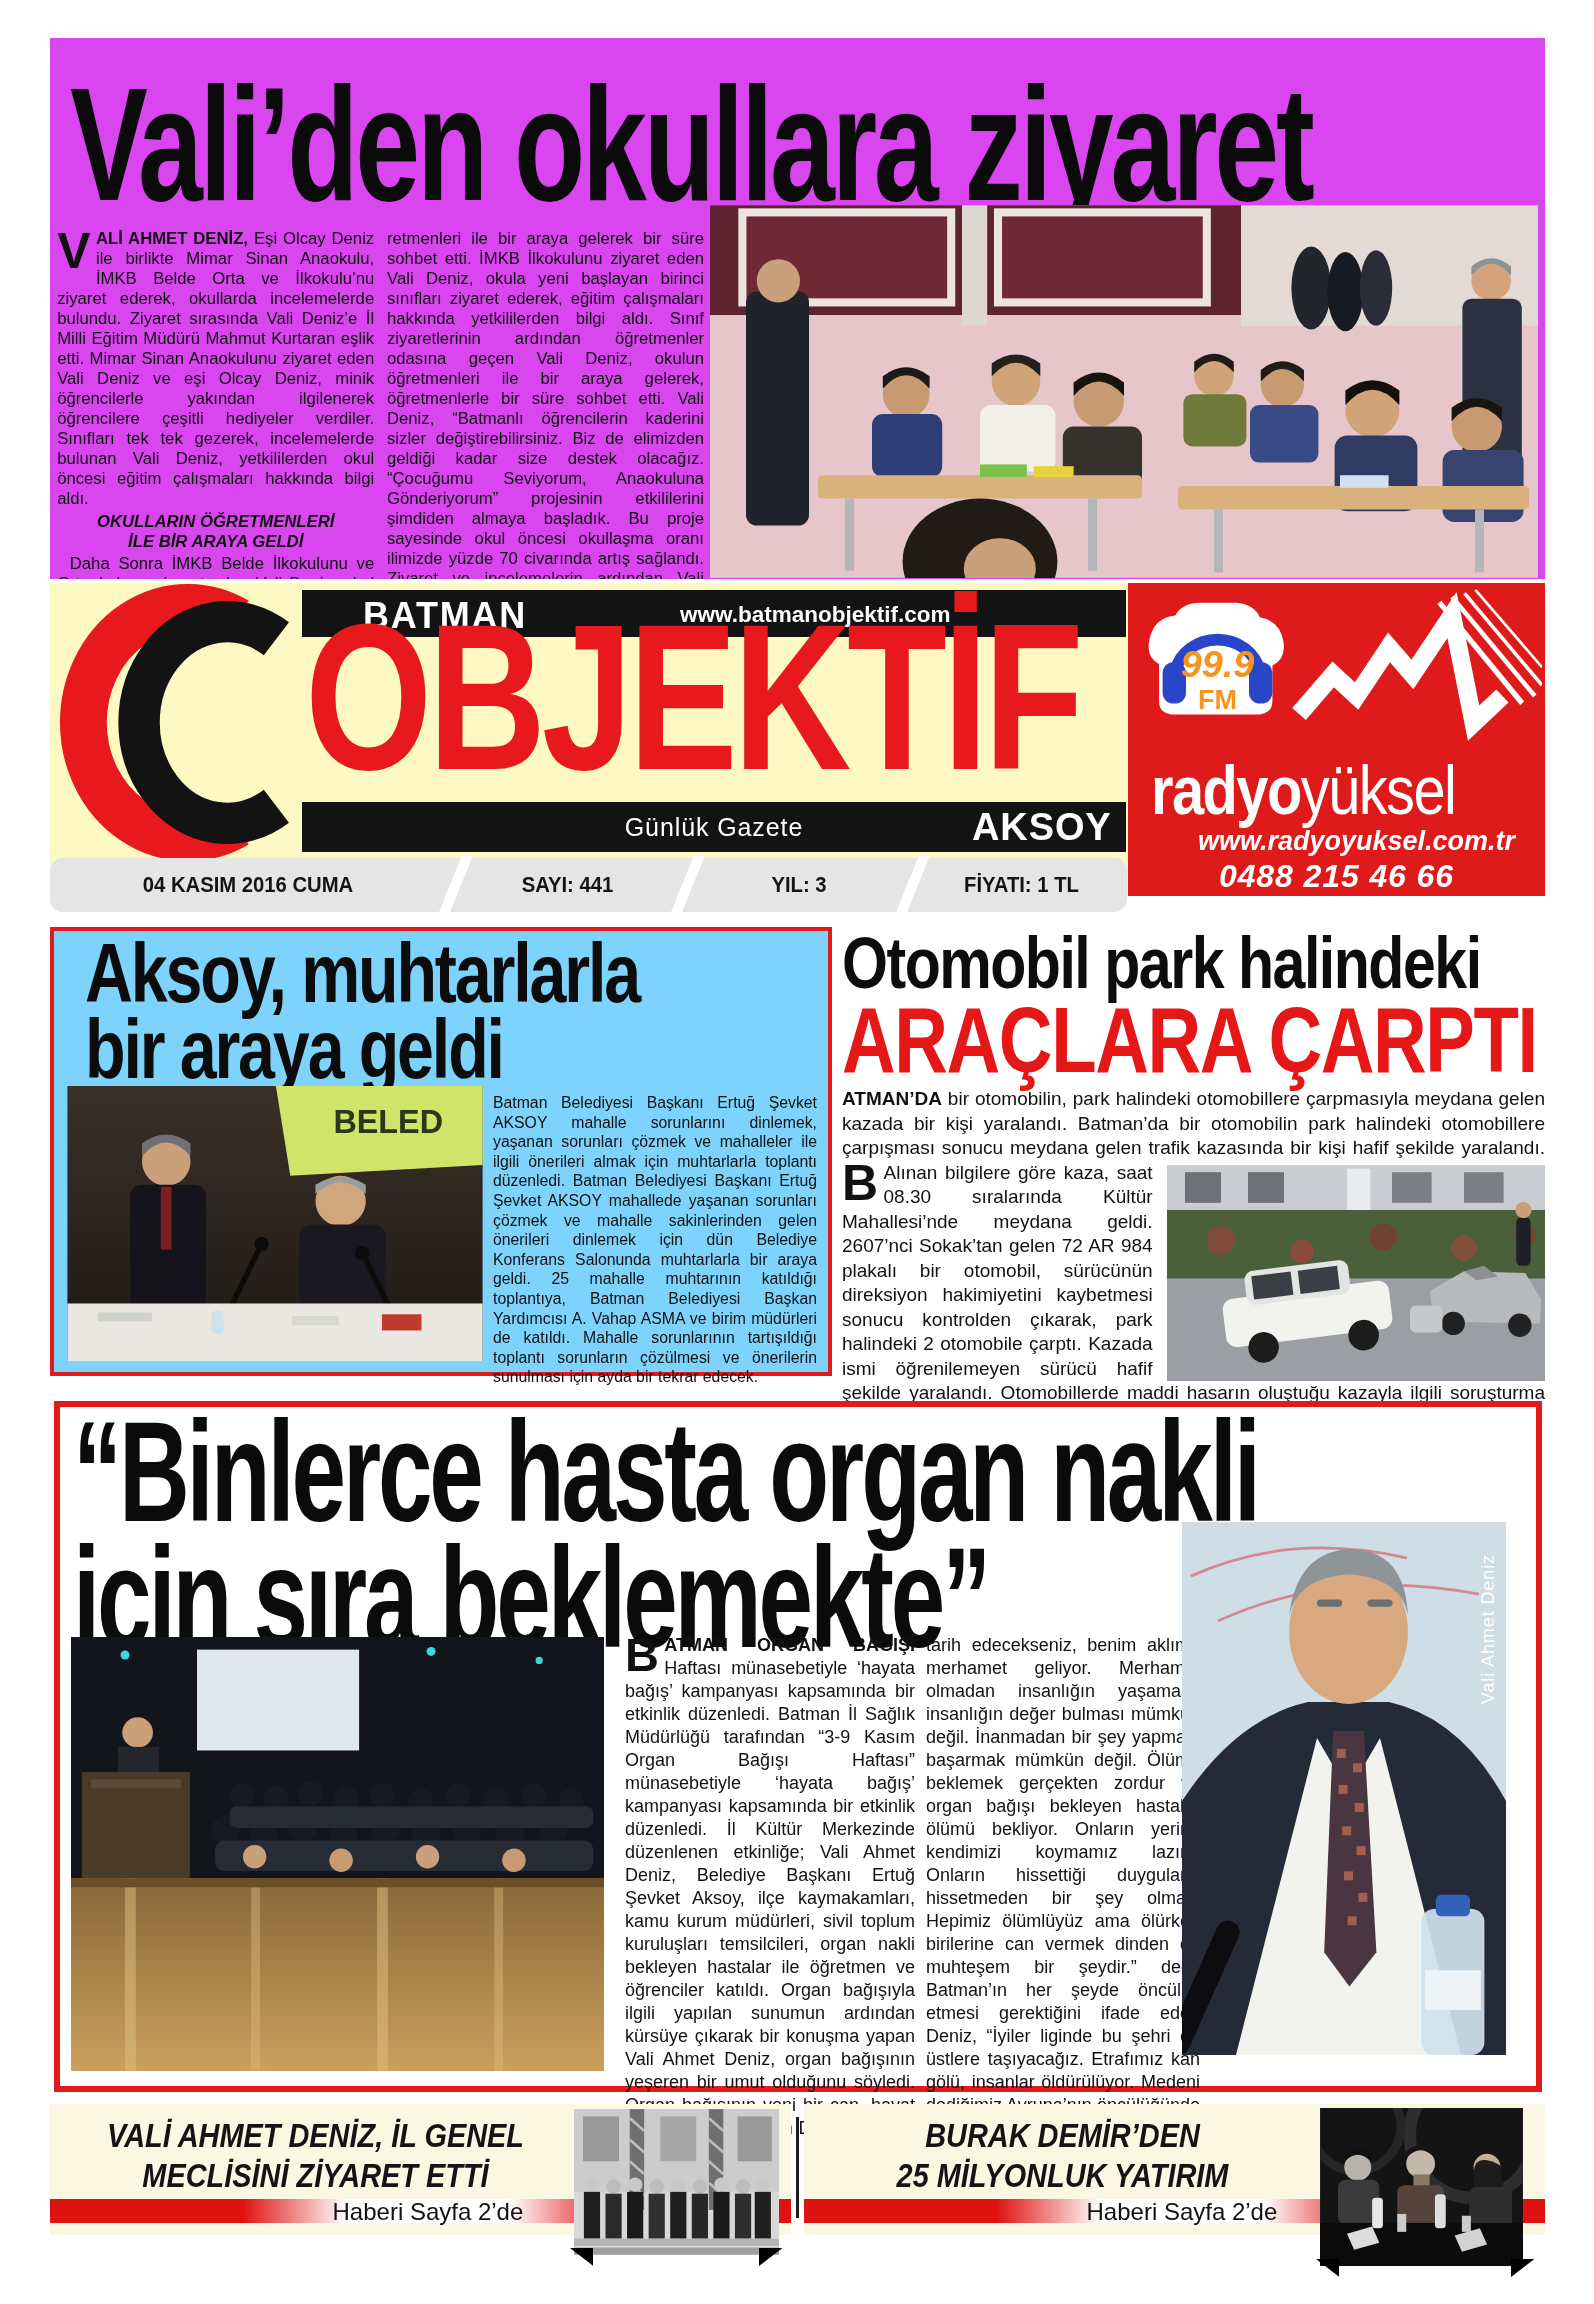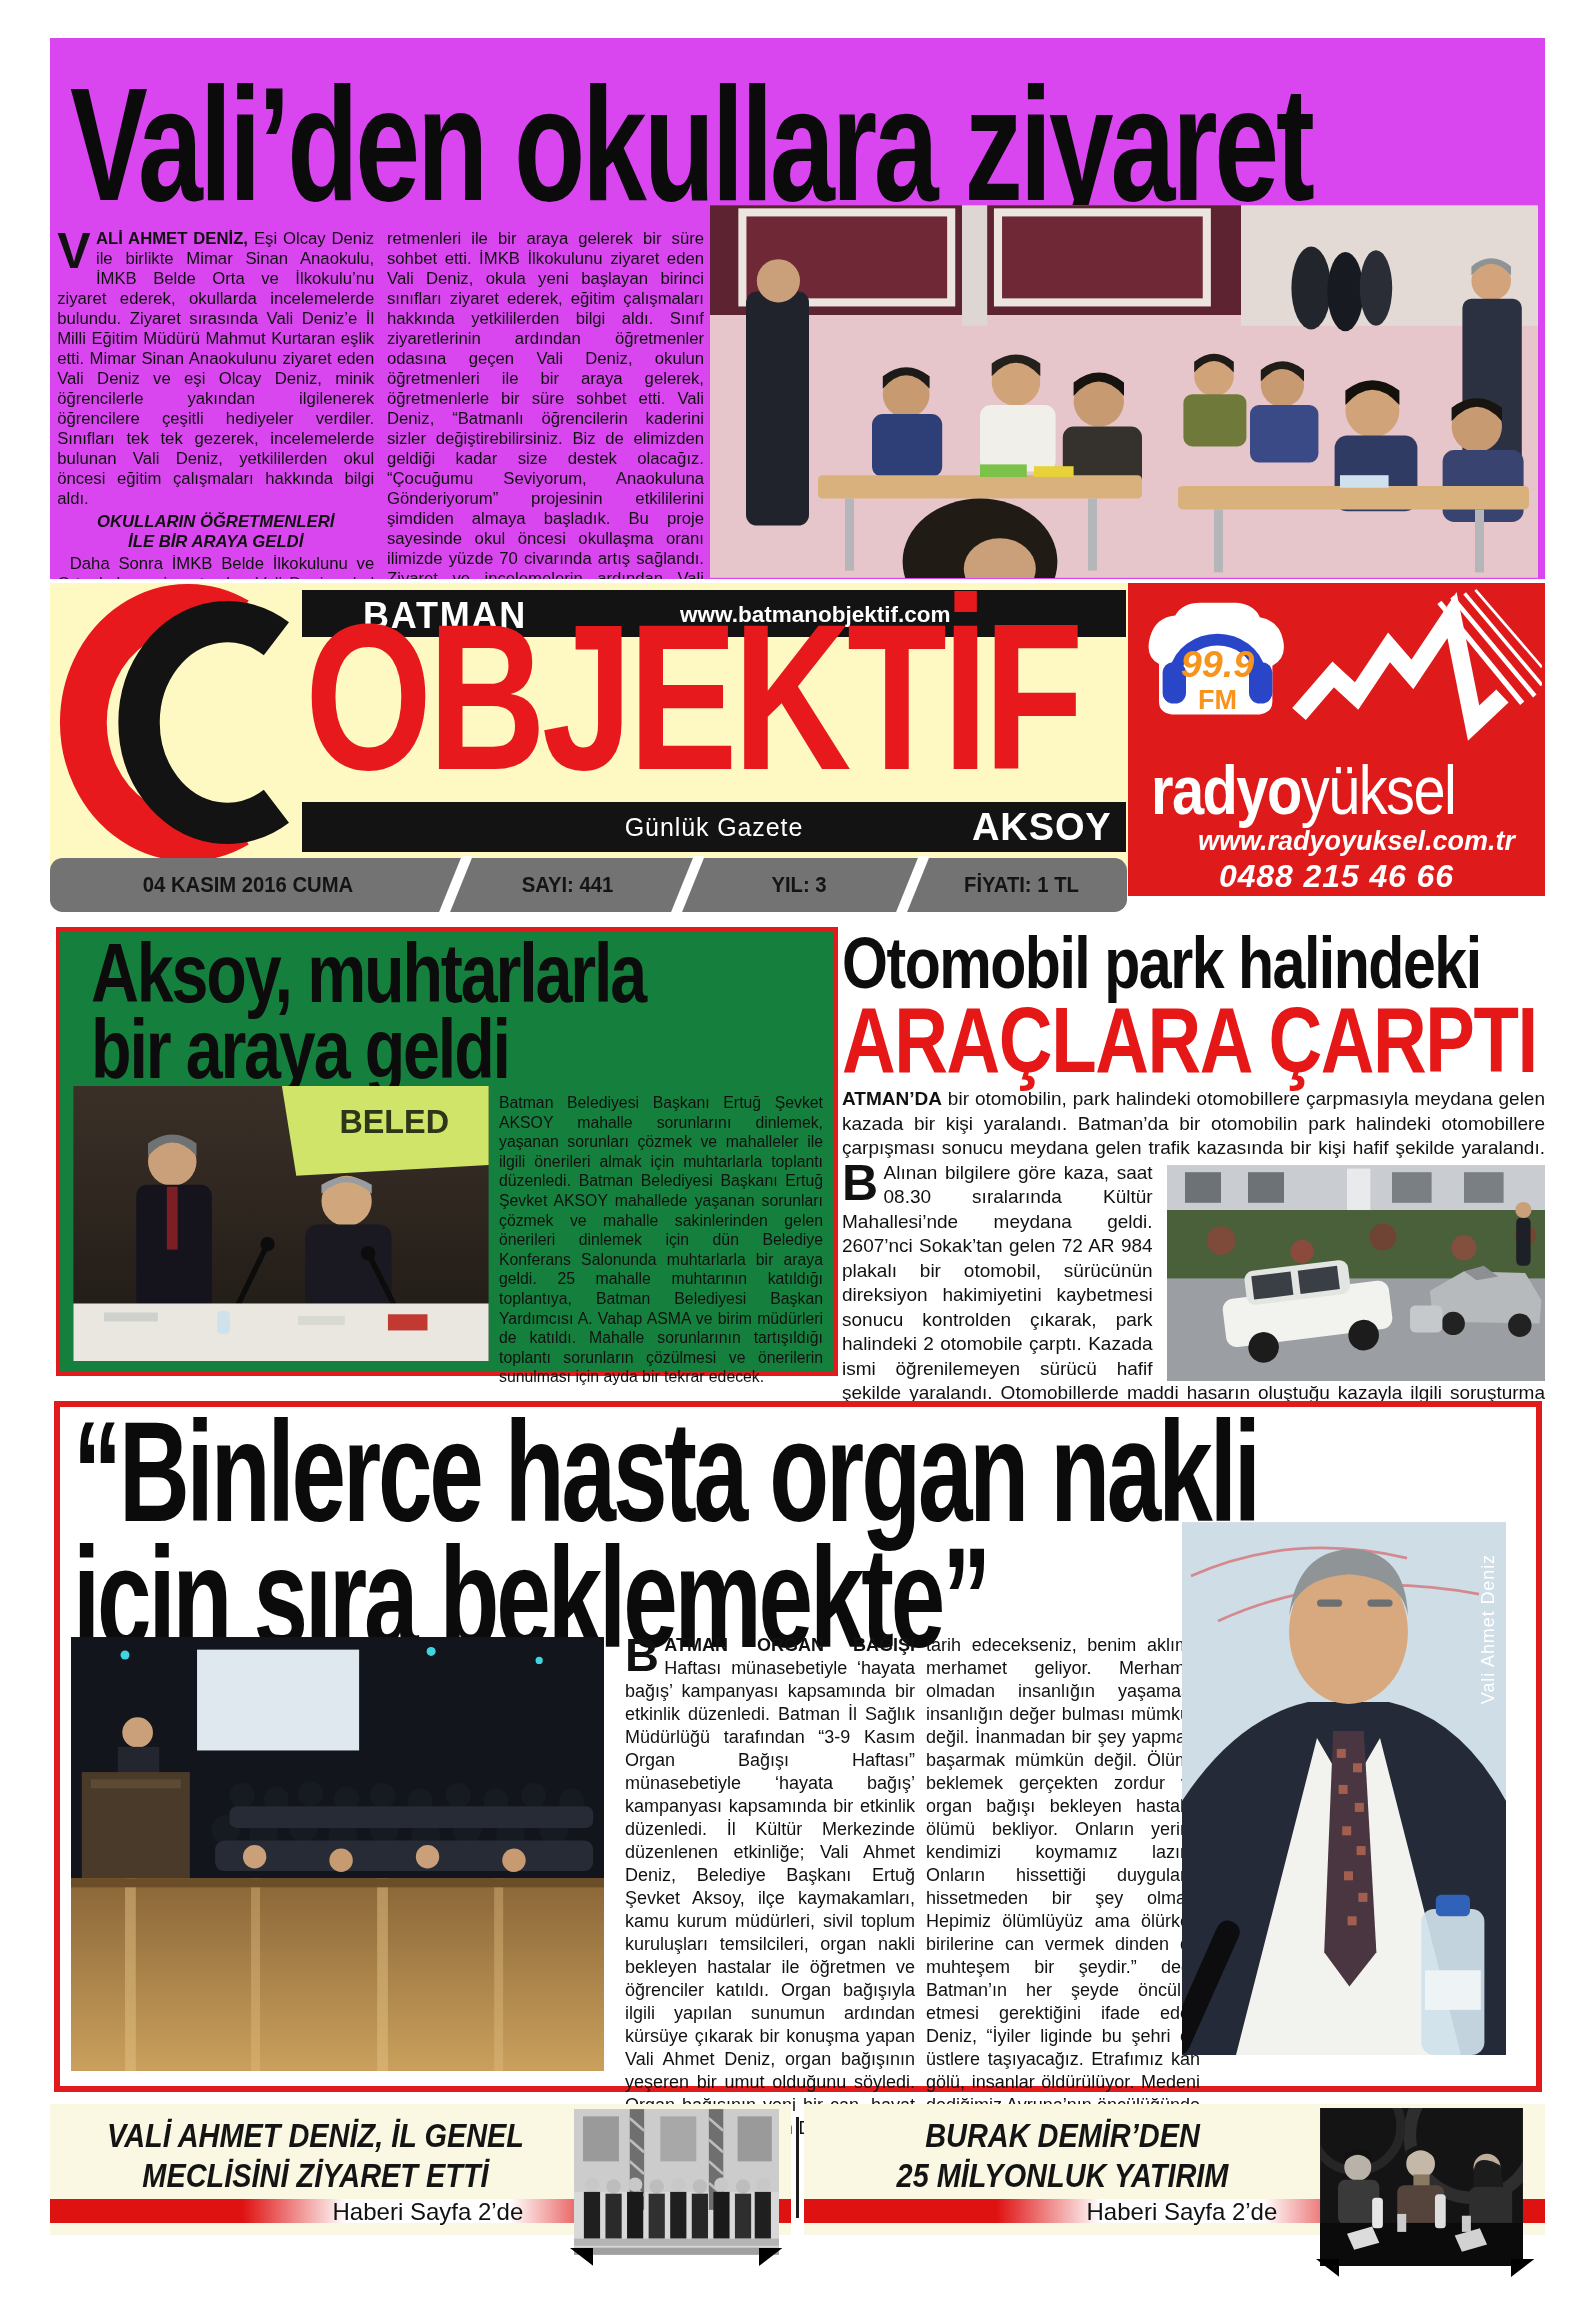--- a/index.html
+++ b/index.html
@@ -28,25 +28,25 @@
   .objektif{left:255px;top:10.8px;font-size:207px;font-weight:bold;line-height:1;letter-spacing:-5.4px;color:#E8191C;transform:scaleX(0.79);transform-origin:left top;}
   .gazete{position:absolute;left:0;width:100%;top:10.8px;text-align:center;color:#fff;font-size:25px;letter-spacing:0.9px;}
   .haber{position:absolute;right:14.4px;top:3.6px;color:#fff;font-weight:bold;font-size:38px;letter-spacing:0.9px;}
   
   .radio-ad{left:1078px;top:0;width:417px;height:313px;background:#DE1A1A;}
   .brand{position:absolute;left:23.4px;top:173px;color:#fff;font-size:68px;line-height:1;letter-spacing:-1.8px;transform:scaleX(0.85);transform-origin:left top;white-space:nowrap;}
   .brand .b1{font-weight:bold;}
   .ad-site{position:absolute;left:0;width:100%;top:243px;text-align:center;color:#fff;font-weight:bold;font-style:italic;font-size:27px;padding-left:20px;}
   .ad-phone{position:absolute;left:0;width:100%;top:275px;text-align:center;color:#fff;font-weight:bold;font-style:italic;font-size:32px;letter-spacing:0.9px;}
   
-  .date-bar{left:50px;top:858px;width:1077px;height:54px;background:#737373;border-radius:12.6px;}
+  .date-bar{left:50px;top:858px;width:1077px;height:54px;background:#e5e5e5;border-radius:12.6px;}
   .date-cell{position:absolute;top:0;height:54px;display:flex;align-items:center;justify-content:center;font-weight:bold;font-size:22.5px;color:#141414;transform:scaleX(0.9);}
   .slash{position:absolute;top:-1.8px;width:10.8px;height:58px;background:#fff;transform:skewX(-22deg);}
   
-  .aksoy-box{left:56px;top:927px;width:774px;height:441px;border:4.5px solid #E11B1B;background:#15803d;}
+  .aksoy-box{left:50px;top:927px;width:774px;height:441px;border:4.5px solid #E11B1B;background:#7dd3fc;}
   .aksoy-headline{left:31px;top:5.4px;font-size:83px;font-weight:bold;line-height:76px;letter-spacing:-2.7px;color:#0c0c0c;transform:scaleX(0.8);transform-origin:left top;white-space:nowrap;}
   .aksoy-body{left:439px;top:162px;width:324px;font-size:15.8px;line-height:19.6px;color:#111;}
   
   .crash{left:842px;top:927px;width:703px;height:450px;}
   .crash-h1{left:0;top:0;font-size:72px;font-weight:bold;line-height:1;letter-spacing:-1.8px;color:#0d0d0d;transform:scaleX(0.82);transform-origin:left top;white-space:nowrap;}
   .crash-h2{left:0;top:67px;font-size:93px;font-weight:bold;line-height:1;letter-spacing:-1.8px;color:#E51717;transform:scaleX(0.8);transform-origin:left top;white-space:nowrap;}
   .crash-body{left:0;top:160px;width:703px;font-size:19px;line-height:24.5px;color:#111;}
   .crash-spacer{float:right;width:0;height:74px;}
   .crash-photo{float:right;clear:right;width:378px;height:216px;margin:3.6px 0 0 14.4px;position:relative;overflow:hidden;}
   

